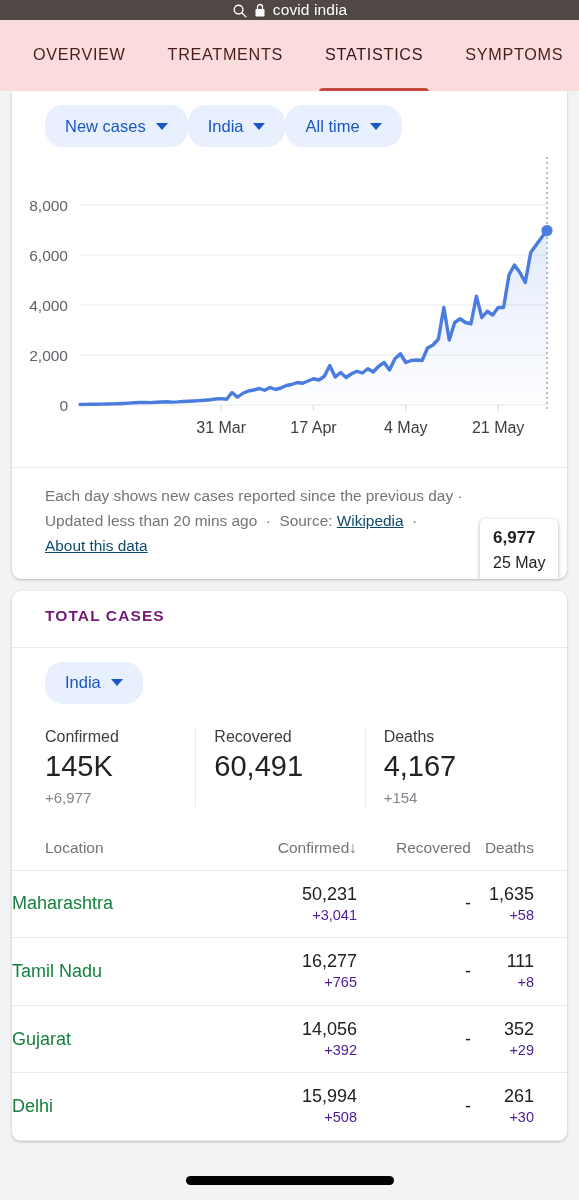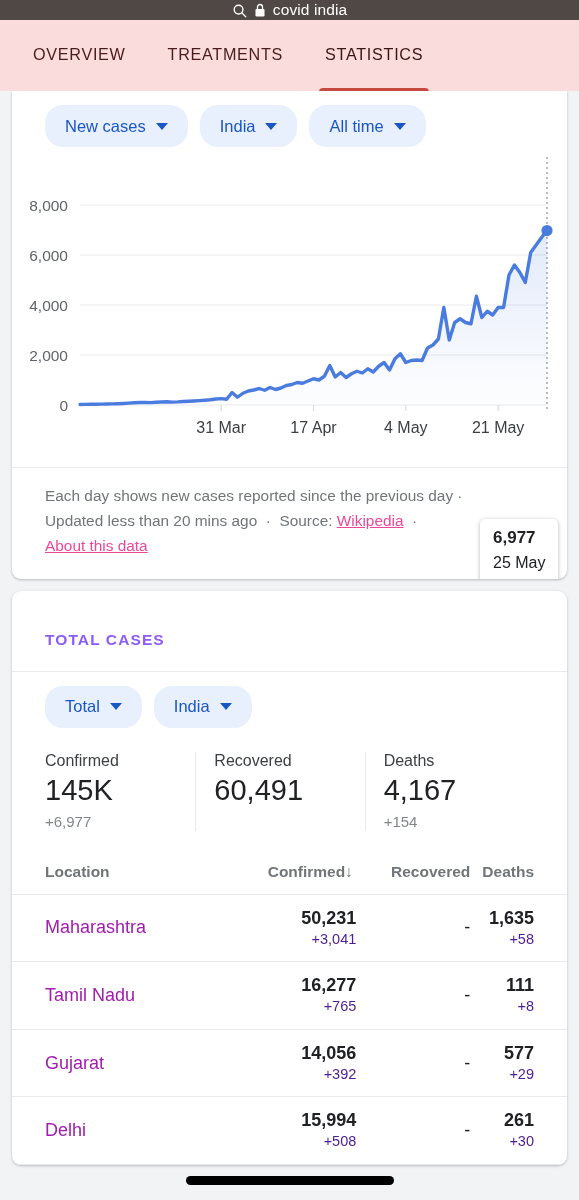--- a/index.html
+++ b/index.html
@@ -65,21 +65,21 @@
   .card {
     background: #fff;
     border-radius: 9px;
     box-shadow: 0 1px 3px rgba(60,64,67,.22), 0 1px 2px rgba(60,64,67,.10);
     margin-bottom: 12px;
     overflow: hidden;
   }
   .card.first { border-radius: 0 0 9px 9px; }
 
   
-  .chiprow { display: flex; gap: 12px; padding: 14px 33px 10px 33px; }
+  .chiprow { display: flex; padding: 14px 33px 10px 33px; }
   .chip {
     background: #e8f0fe;
     color: #1a56c4;
     border-radius: 18px;
     height: 42px;
     display: flex;
     align-items: center;
     gap: 10px;
     padding: 0 20px;
     font-size: 16.5px;
@@ -108,59 +108,59 @@
   .tooltip .day { font-size: 16px; color: #202124; }
 
   
   .footnote {
     border-top: 1px solid #e8eaed;
     padding: 16px 33px 20px 33px;
     color: #70757a;
     font-size: 15.4px;
     line-height: 1.62;
   }
-  .footnote a { color: #ec4899; text-decoration: underline; }
+  .footnote a { color: #0c4a6e; text-decoration: underline; }
 
   
   .cardtitle {
-    padding: 40px 33px 22px 33px;
+    padding: 16px 33px 22px 33px;
     font-size: 15.5px;
     font-weight: bold;
     letter-spacing: 1.1px;
-    color: #8b5cf6;
+    color: #701a75;
     border-bottom: 1px solid #e8eaed;
   }
   .summary { display: flex; padding: 14px 33px 22px 33px; }
   .sumcell { flex: 1; position: relative; padding-right: 14px; }
   .sumcell + .sumcell { border-left: 1px solid #e8eaed; padding-left: 18px; }
   .sumlabel { font-size: 16px; color: #3c4043; margin-bottom: 3px; }
   .sumvalue { font-size: 29px; color: #202124; line-height: 1.2; font-weight: 400; }
   .sumdelta { font-size: 15px; color: #80868b; margin-top: 5px; min-height: 18px; }
 
   
   table { width: 100%; border-collapse: collapse; }
   th {
-    font-weight: 700;
+    font-weight: 400;
     color: #70757a;
     font-size: 15.5px;
     text-align: right;
     padding: 10px 0 13px 12px;
     border-bottom: 1px solid #e8eaed;
     white-space: nowrap;
   }
   th.loc { text-align: left; padding-left: 33px; }
-  th.cf  { width: 108px; padding-right: 4px; text-align: center; }
+  th.cf  { width: 108px; padding-right: 4px; }
   th.rc  { width: 110px; }
   th.dt  { width: 96px; padding-right: 33px; }
   td { border-bottom: 1px solid #e8eaed; vertical-align: middle; padding: 12px 0; }
-  td.loc { padding-left: 33px; font-size: 18px; color: #a21caf; }
+  td.loc { font-size: 18px; color: #15803d; }
   td.num { text-align: right; }
   td.cf { padding-right: 4px; }
   td.dt { padding-right: 33px; }
-  .big { font-size: 18px; color: #202124; line-height: 1.28; font-weight: bold; }
+  .big { font-size: 18px; color: #202124; line-height: 1.28; }
   .small { font-size: 14.5px; color: #4c1d95; line-height: 1.35; }
   .dash { font-size: 18px; color: #202124; text-align: right; }
 
   
   .homebar {
     position: absolute;
     left: 186px; top: 1176px;
     width: 208px; height: 9px;
     background: #000;
     border-radius: 5px;
@@ -182,20 +182,21 @@
       <path d="M7 11V7a5 5 0 0110 0v4" fill="none" stroke="#fff" stroke-width="2.6"></path>
     </svg>
   </span>
   <span class="query">covid india</span>
 </div>
 
 <div class="tabstrip">
   <div class="tab">OVERVIEW</div>
   <div class="tab">TREATMENTS</div>
   <div class="tab active">STATISTICS</div>
+  <div class="tab">SYMPTOMS</div>
 
 </div>
 
 <div class="page">
 
   <div class="card first">
 
     <div class="chiprow">
       <div class="chip">
         <span>New cases</span>
@@ -267,24 +268,20 @@
       <a href="#">About this data</a>
     </div>
   </div>
 
   <div class="card">
 
     <div class="cardtitle">TOTAL CASES</div>
 
     <div class="chiprow">
       <div class="chip">
-        <span>Total</span>
-        <span class="caret"></span>
-      </div>
-      <div class="chip">
         <span>India</span>
         <span class="caret"></span>
       </div>
     </div>
 
     <div class="summary">
       <div class="sumcell">
         <div class="sumlabel">Confirmed</div>
         <div class="sumvalue">145K</div>
         <div class="sumdelta">+6,977</div>
@@ -338,21 +335,21 @@
             </td>
           </tr>
           <tr>
             <td class="loc">Gujarat</td>
             <td class="num cf">
               <div class="big">14,056</div>
               <div class="small">+392</div>
             </td>
             <td class="num rc dash">-</td>
             <td class="num dt">
-              <div class="big">577</div>
+              <div class="big">352</div>
               <div class="small">+29</div>
             </td>
           </tr>
           <tr>
             <td class="loc">Delhi</td>
             <td class="num cf">
               <div class="big">15,994</div>
               <div class="small">+508</div>
             </td>
             <td class="num rc dash">-</td>

